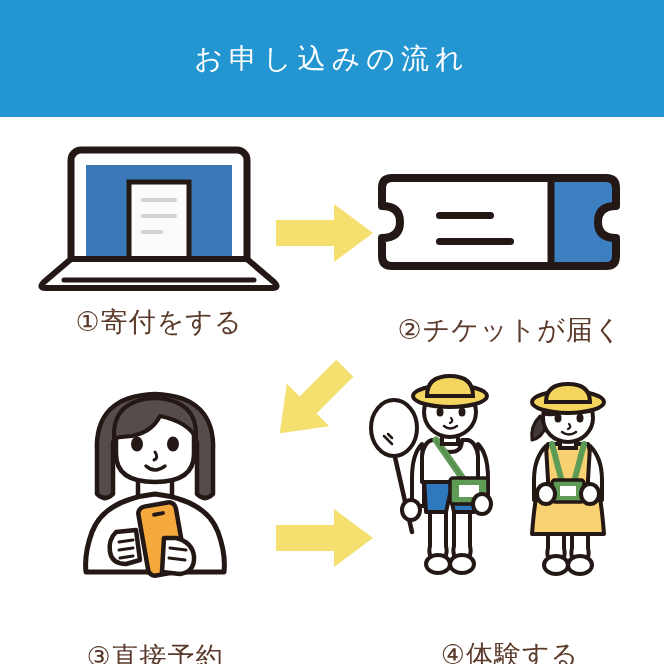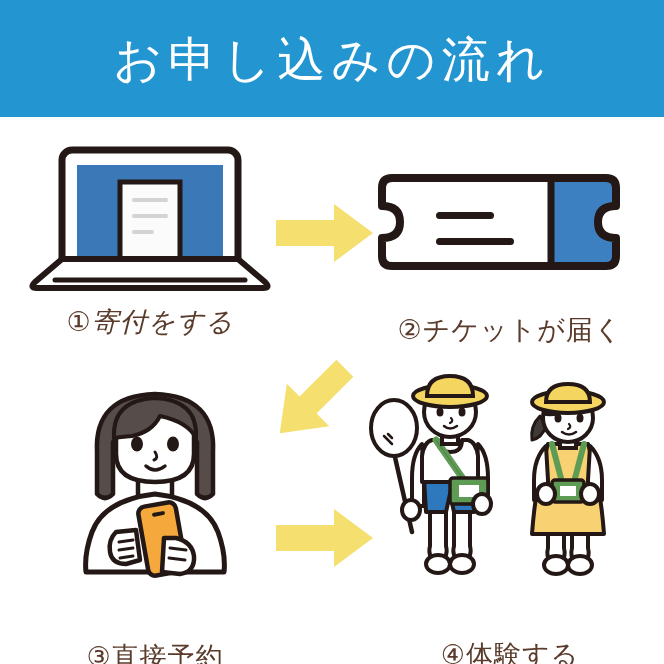--- a/index.html
+++ b/index.html
@@ -22,21 +22,21 @@
     top: 0;
     width: 664px;
     height: 117px;
     background: #2395d1;
     display: flex;
     align-items: center;
     justify-content: center;
   }
   #header-title {
     color: #ffffff;
-    font-size: 48px;
+    font-size: 28px;
     letter-spacing: 6px;
     font-weight: 500;
     line-height: 1;
     white-space: nowrap;
     font-family: "DejaVu Sans", "Liberation Sans", sans-serif;
   }
 
   
   .step {
     position: absolute;
@@ -48,21 +48,21 @@
   }
   .step-label {
     text-align: center;
     color: #5a3a2a;
     font-size: 27px;
     letter-spacing: 1px;
     white-space: nowrap;
     font-family: "DejaVu Sans", "Liberation Sans", sans-serif;
   }
 
-  #step-1 { left: 15px;  top: 140px; width: 270px; font-style: italic; }
+  #step-1 { left: 24px;  top: 140px; width: 270px; }
   #step-2 { left: 370px; top: 148px; width: 280px; }
   #step-3 { left: 20px;  top: 382px; width: 270px; }
   #step-4 { left: 370px; top: 382px; width: 280px; }
 
   #step-1 .step-label,
   #step-2 .step-label { margin-top: 14px; }
   #step-3 .step-label { margin-top: 62px; }
   #step-4 .step-label { margin-top: 60px; }
 
   #step-3 .step-art, #step-4 .step-art { height: 195px; }

